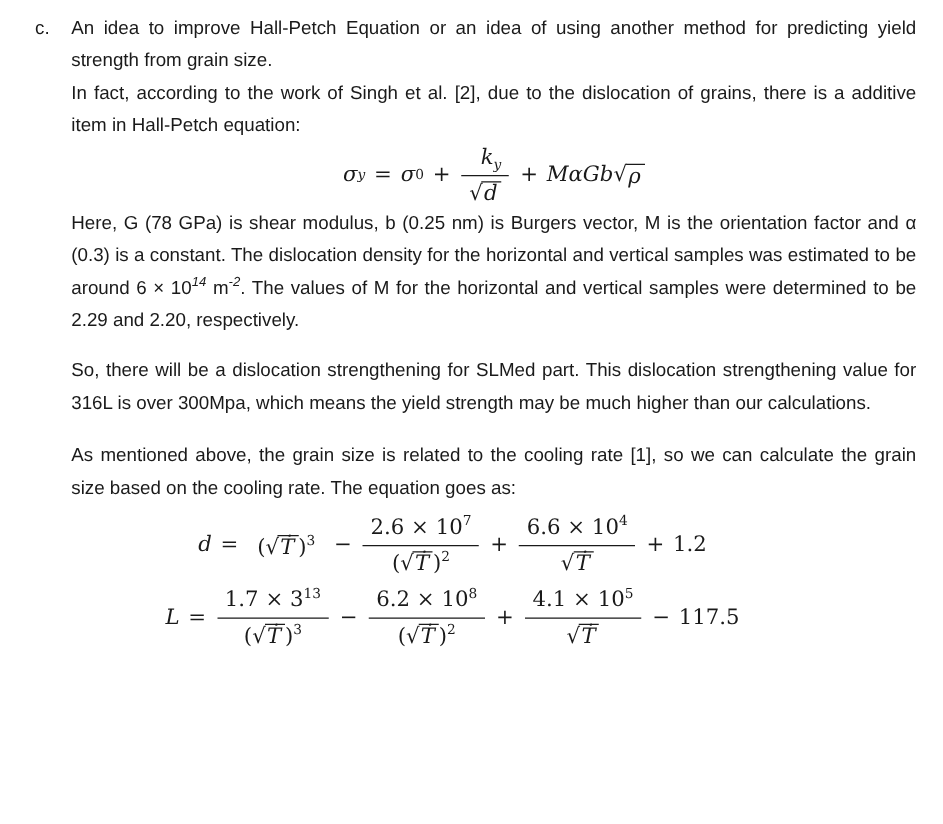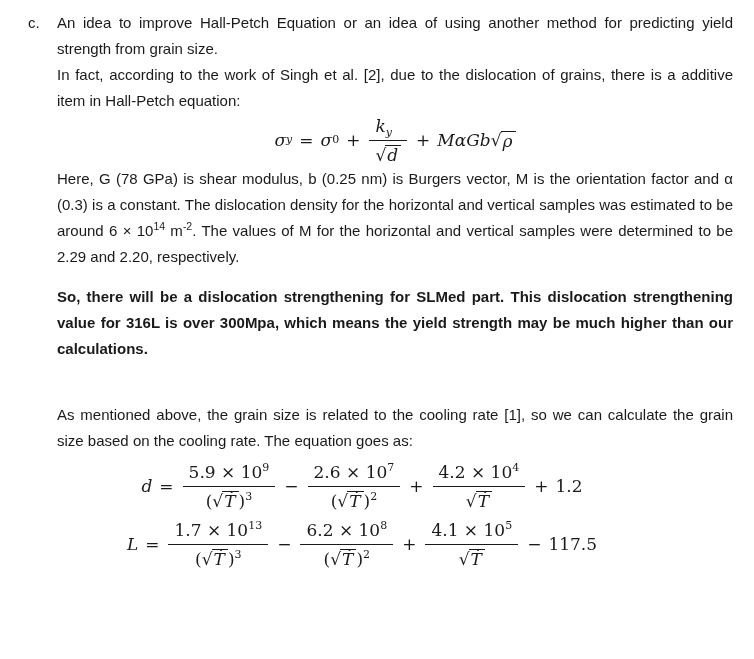--- a/index.html
+++ b/index.html
@@ -21,26 +21,27 @@
     text-align-last: left;
     margin: 0;
   }
   .marker {
     position: absolute;
     left: 28px;
     top: 10px;
     line-height: 26px;
   }
   .gap-20 { }
-  .gap-14 { margin-top: 14px; font-weight: bold; }
-  .gap-30 { margin-top: 40px; }
+  .gap-14 { margin-top: 14px; }
+  .gap-30 { margin-top: 16px; }
   .gap-8  { margin-top: 8px; }
   sup, sub {
     font-size: 10.5px;
     line-height: 0;
+    font-style: italic;
   }
   sup { vertical-align: 6px; }
   sub { vertical-align: -3px; }
   
   .equation {
     display: flex;
     justify-content: center;
     align-items: center;
     font-family: "DejaVu Serif", "Liberation Serif", serif;
     font-style: italic;
@@ -58,21 +59,21 @@
   .frac {
     display: inline-flex;
     flex-direction: column;
     align-items: center;
     vertical-align: middle;
     margin: 0 2px;
   }
   .frac .num {
     display: block;
     align-self: stretch;
-    text-align: left;
+    text-align: right;
     border-bottom: 1.4px solid #1a1a1a;
     padding: 3px 6px 5px;
   }
   .frac .den {
     display: block;
     padding: 4px 6px 2px;
   }
   .rsign { font-style: normal; letter-spacing: -1px; }
   .rad {
     display: inline-block;
@@ -112,42 +113,41 @@
   <p class="para"><span>Here, G (78 GPa) is shear modulus, b (0.25 nm) is Burgers vector, M is the orientation factor and α (0.3) is a constant. The dislocation density for the horizontal and vertical samples was estimated to be around 6 × 10</span><sup>14</sup><span> m</span><sup>-2</sup><span>. The values of M for the horizontal and vertical samples were determined to be 2.29 and 2.20, respectively.</span></p>
 
   <p class="para gap-14">So, there will be a dislocation strengthening for SLMed part. This dislocation strengthening value for 316L is over 300Mpa, which means the yield strength may be much higher than our calculations.</p>
 
   <p class="para gap-30">As mentioned above, the grain size is related to the cooling rate [1], so we can calculate the grain size based on the cooling rate. The equation goes as:</p>
 
   <div class="equation eq-shift">
     <span class="mi">d</span>
     <span class="mo">=</span>
     <span class="frac">
-      <span class="num"><span class="mn">5.9 × 10</span><sup>9</sup></span>
       <span class="den"><span class="mo0">(</span><span class="rsign">√</span><span class="rad mi">Ṫ</span><span class="mo0">)</span><sup>3</sup></span>
     </span>
     <span class="mo">−</span>
     <span class="frac">
       <span class="num"><span class="mn">2.6 × 10</span><sup>7</sup></span>
       <span class="den"><span class="mo0">(</span><span class="rsign">√</span><span class="rad mi">Ṫ</span><span class="mo0">)</span><sup>2</sup></span>
     </span>
     <span class="mo">+</span>
     <span class="frac">
-      <span class="num"><span class="mn">4.2 × 10</span><sup>4</sup></span>
+      <span class="num"><span class="mn">6.6 × 10</span><sup>4</sup></span>
       <span class="den"><span class="rsign">√</span><span class="rad mi">Ṫ</span></span>
     </span>
     <span class="mo">+</span>
     <span class="mn">1.2</span>
   </div>
 
   <div class="equation eq-shift">
     <span class="mi">L</span>
     <span class="mo">=</span>
     <span class="frac">
-      <span class="num"><span class="mn">1.7 × 10</span><sup>13</sup></span>
+      <span class="num"><span class="mn">1.7 × 3</span><sup>13</sup></span>
       <span class="den"><span class="mo0">(</span><span class="rsign">√</span><span class="rad mi">Ṫ</span><span class="mo0">)</span><sup>3</sup></span>
     </span>
     <span class="mo">−</span>
     <span class="frac">
       <span class="num"><span class="mn">6.2 × 10</span><sup>8</sup></span>
       <span class="den"><span class="mo0">(</span><span class="rsign">√</span><span class="rad mi">Ṫ</span><span class="mo0">)</span><sup>2</sup></span>
     </span>
     <span class="mo">+</span>
     <span class="frac">
       <span class="num"><span class="mn">4.1 × 10</span><sup>5</sup></span>

